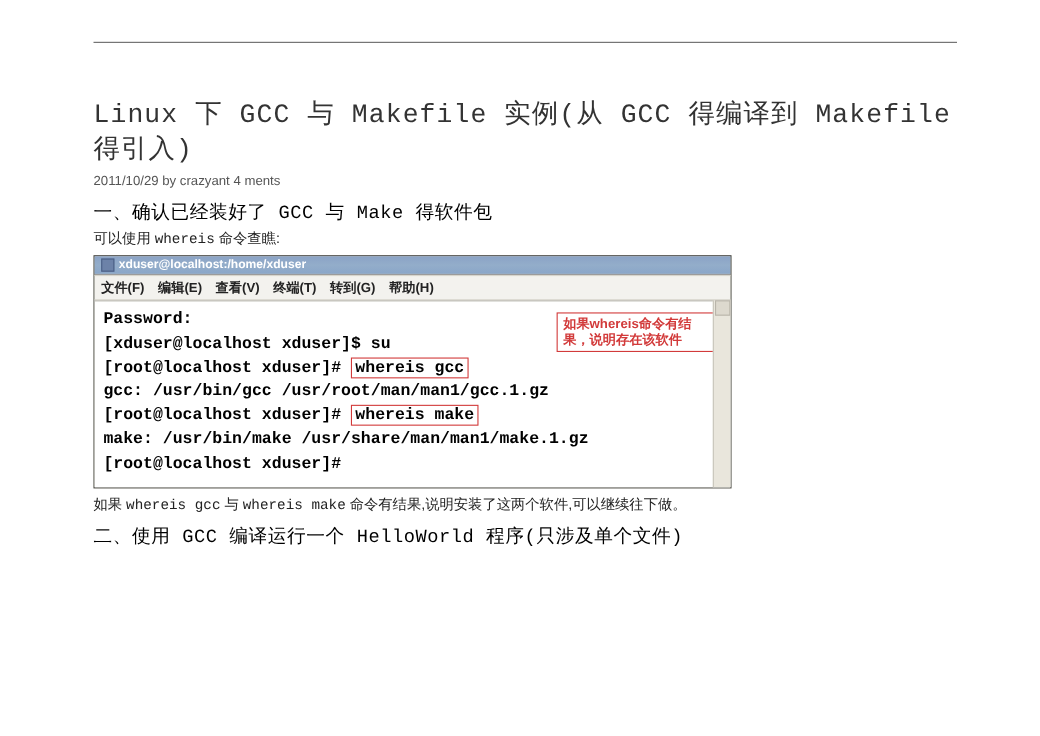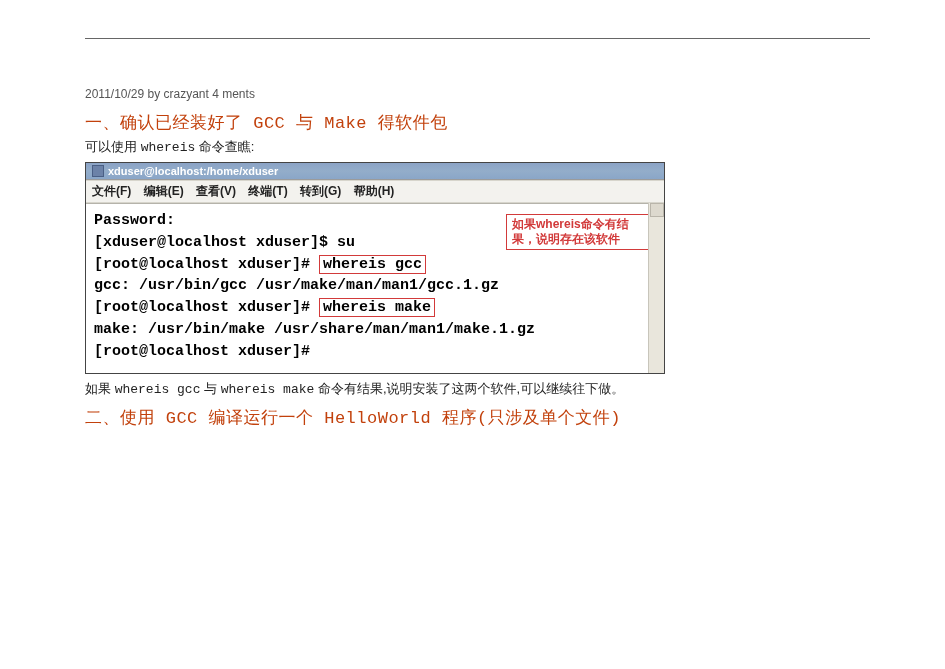--- a/index.html
+++ b/index.html
@@ -25,21 +25,21 @@
     }
     .meta {
       font-size: 12px;
       color: #555;
       margin-bottom: 10px;
       font-family: Arial, "SimSun", sans-serif;
     }
     .heading {
       font-family: "SimSun", "宋体", "Courier New", monospace;
       font-size: 17px;
-      color: #c2410c;
+      color: #000000;
       margin-top: 8px;
       margin-bottom: 4px;
       letter-spacing: 0.5px;
       font-weight: normal;
     }
     .para {
       font-size: 13px;
       color: #222;
       margin: 4px 0 6px 0;
       font-family: "SimSun", "宋体", sans-serif;
@@ -136,20 +136,21 @@
     }
     .term-scroll-wrap {
       position: relative;
     }
   </style>
 </head>
 <body>
 
 <div class="wrapper">
 
+  <h1 class="title">Linux 下 GCC 与 Makefile 实例(从 GCC 得编译到 Makefile 得引入)</h1>
   <div class="meta">2011/10/29 by crazyant 4 ments</div>
 
   <div class="heading">一、确认已经装好了 GCC 与 Make 得软件包</div>
 
   <div class="para">
     <span>可以使用 </span><span class="monotok">whereis</span><span> 命令查瞧:</span>
   </div>
 
   <div class="termbox">
     <div class="term-titlebar">
@@ -164,21 +165,21 @@
         <span>终端(T)</span>
         <span>转到(G)</span>
         <span>帮助(H)</span>
       </div>
       <div class="term-scroll-wrap">
         <div class="term-content">
           <div class="annot">如果whereis命令有结果，说明存在该软件</div>
           <div class="tline">Password:</div>
           <div class="tline">[xduser@localhost xduser]$ su</div>
           <div class="tline"><span>[root@localhost xduser]# </span><span class="boxcmd">whereis gcc</span></div>
-          <div class="tline">gcc: /usr/bin/gcc /usr/make/man/man1/gcc.1.gz</div>
+          <div class="tline">gcc: /usr/bin/gcc /usr/root/man/man1/gcc.1.gz</div>
           <div class="tline"><span>[root@localhost xduser]# </span><span class="boxcmd">whereis make</span></div>
           <div class="tline">make: /usr/bin/make /usr/share/man/man1/make.1.gz</div>
           <div class="tline">[root@localhost xduser]#</div>
         </div>
         <div class="term-scroll">
           <div class="sbtn"></div>
         </div>
       </div>
     </div>
   </div>

